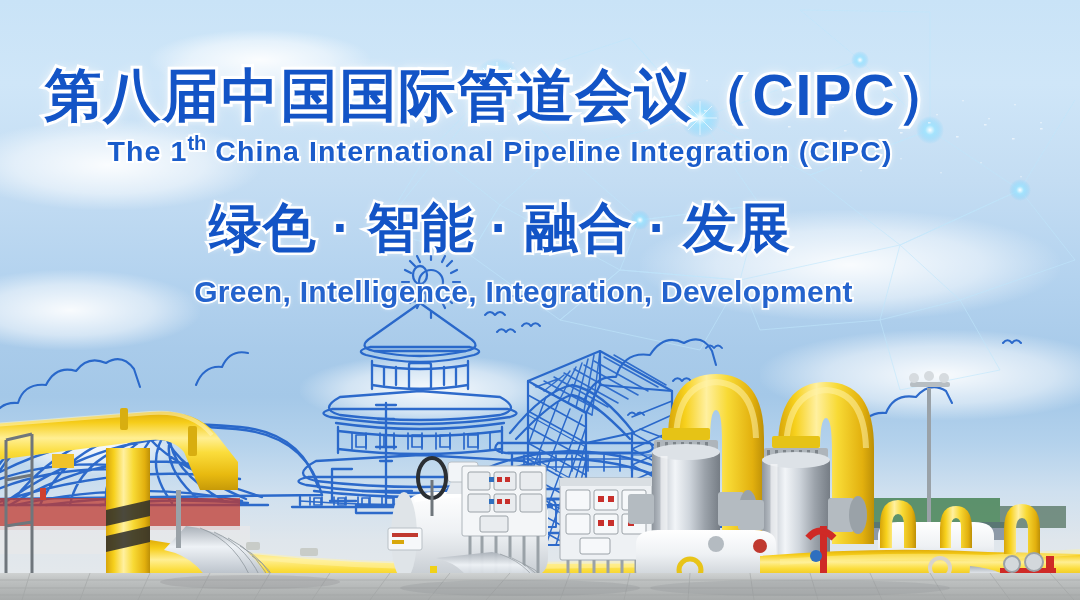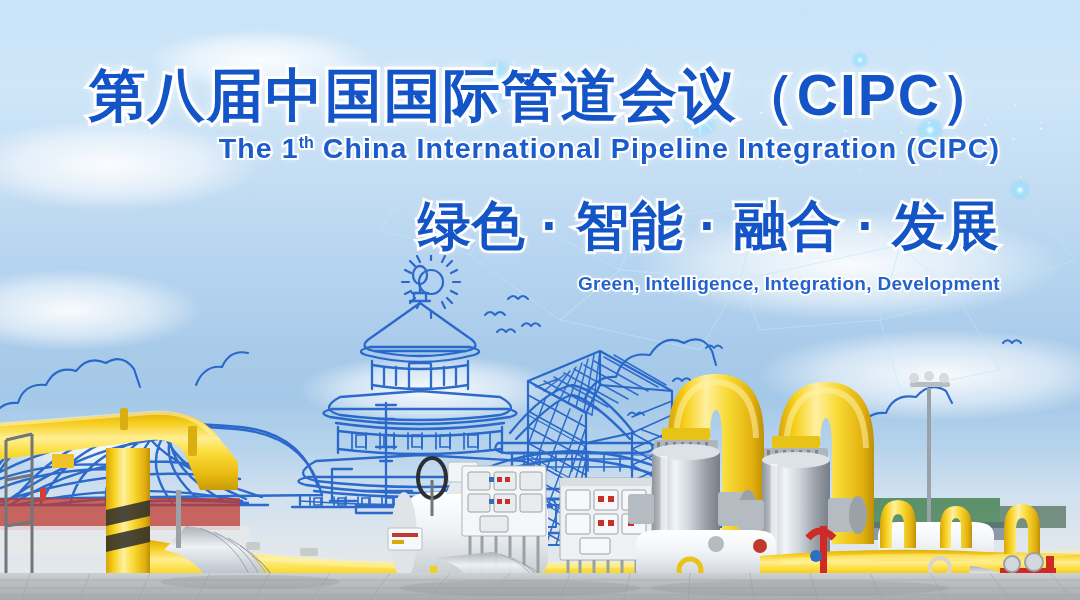--- a/index.html
+++ b/index.html
@@ -44,21 +44,21 @@
 
   
   .lineart { position:absolute; left:0; top:255px; width:1080px; height:310px; pointer-events:none; }
 
   
   .photo { position:absolute; left:0; top:330px; width:1080px; height:270px; pointer-events:none; }
 
   
   .textblock {
     position:absolute; left:0; top:0; width:1000px;
-    text-align:right;
+    text-align:center;
     z-index:40;
   }
   .title-cn {
     margin-top:64px;
     font-size:57px;
     font-weight:bold;
     letter-spacing:2px;
     color:#1354c6;
     line-height:1.12;
     -webkit-text-stroke:6px #ffffff;
@@ -71,37 +71,37 @@
     margin-top:4px;
     font-size:28.5px;
     font-weight:bold;
     color:#1a5ccb;
     letter-spacing:1.1px;
     -webkit-text-stroke:4px #ffffff;
     paint-order:stroke fill;
     text-shadow:0 0 6px rgba(255,255,255,.95);
   }
   .title-en .ord {
-    font-size:16px;
+    font-size:20px;
     vertical-align:super;
     letter-spacing:0;
   }
   .slogan-cn {
     margin-top:26px;
     font-size:53px;
     font-weight:bold;
     color:#1354c6;
     letter-spacing:1px;
     -webkit-text-stroke:5px #ffffff;
     paint-order:stroke fill;
     text-shadow:0 0 7px rgba(255,255,255,.95);
   }
   .slogan-en {
     margin-top:10px;
-    font-size:19px;
+    font-size:30px;
     font-weight:bold;
     color:#2463cd;
     letter-spacing:.3px;
     -webkit-text-stroke:3.4px #ffffff;
     paint-order:stroke fill;
     text-shadow:0 0 5px rgba(255,255,255,.9);
     padding-left:47px;
   }
 </style>
 </head>

